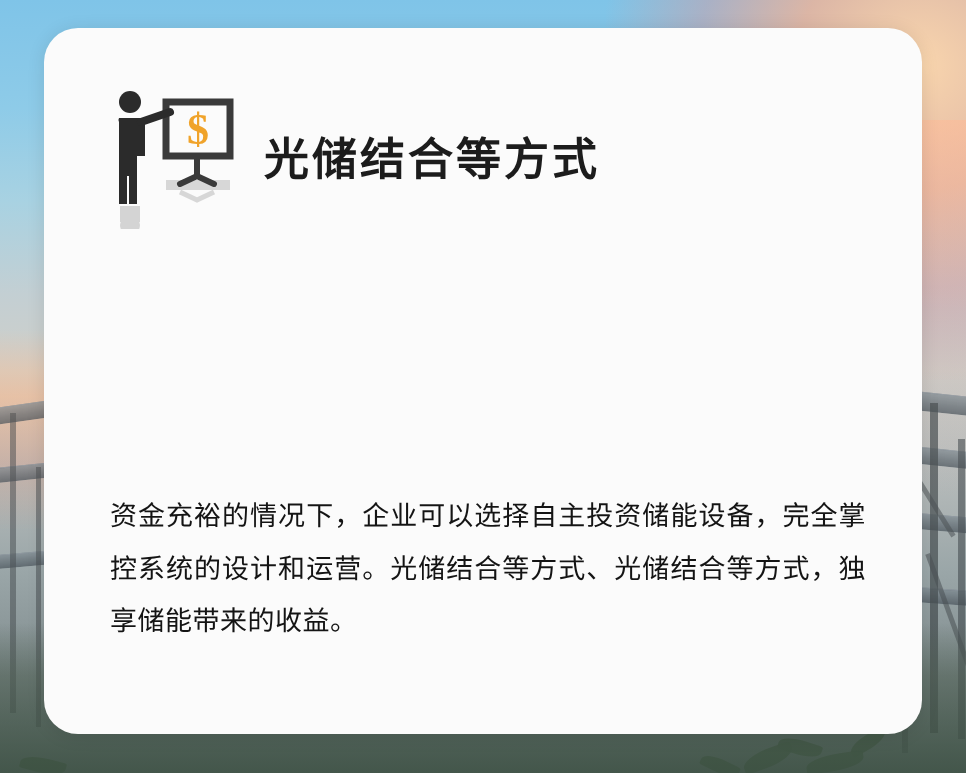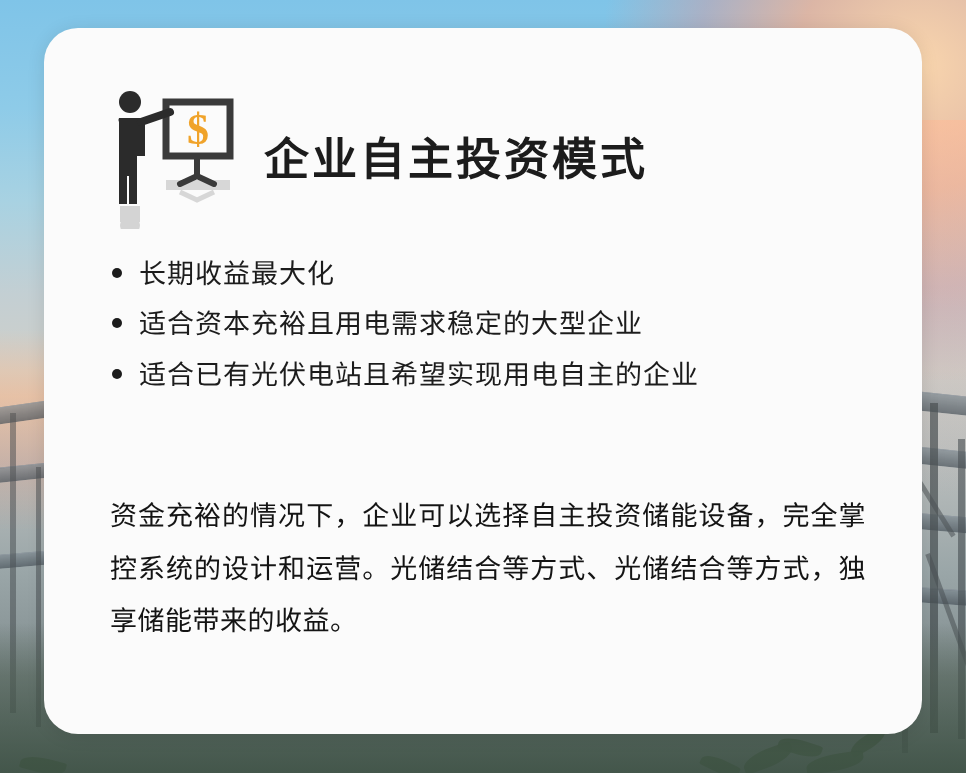--- a/index.html
+++ b/index.html
@@ -240,37 +240,19 @@
 
         <g opacity="0.18">
           <circle cx="22" cy="141" r="10" fill="#2b2b2b"></circle>
           <rect x="12" y="122" width="20" height="16" fill="#2b2b2b"></rect>
           <rect x="58" y="96" width="64" height="10" fill="#3a3a3a"></rect>
           <path d="M72 108 L89 116 L106 108" fill="none" stroke="#3a3a3a" stroke-width="5"></path>
         </g>
       </svg>
     </div>
 
-    <div class="header-title">企业自主投资模式</div>
+    <div class="header-title">光储结合等方式</div>
   </div>
 
-  <div class="bullets">
-
-    <div class="bullet-item">
-      <span class="bullet-dot"></span>
-      <span class="bullet-text">长期收益最大化</span>
-    </div>
-
-    <div class="bullet-item">
-      <span class="bullet-dot"></span>
-      <span class="bullet-text">适合资本充裕且用电需求稳定的大型企业</span>
-    </div>
-
-    <div class="bullet-item">
-      <span class="bullet-dot"></span>
-      <span class="bullet-text">适合已有光伏电站且希望实现用电自主的企业</span>
-    </div>
-
-  </div>
 
   <div class="paragraph">资金充裕的情况下，企业可以选择自主投资储能设备，完全掌控系统的设计和运营。光储结合等方式、光储结合等方式，独享储能带来的收益。</div>
 
 </div>
 
 </body></html>

